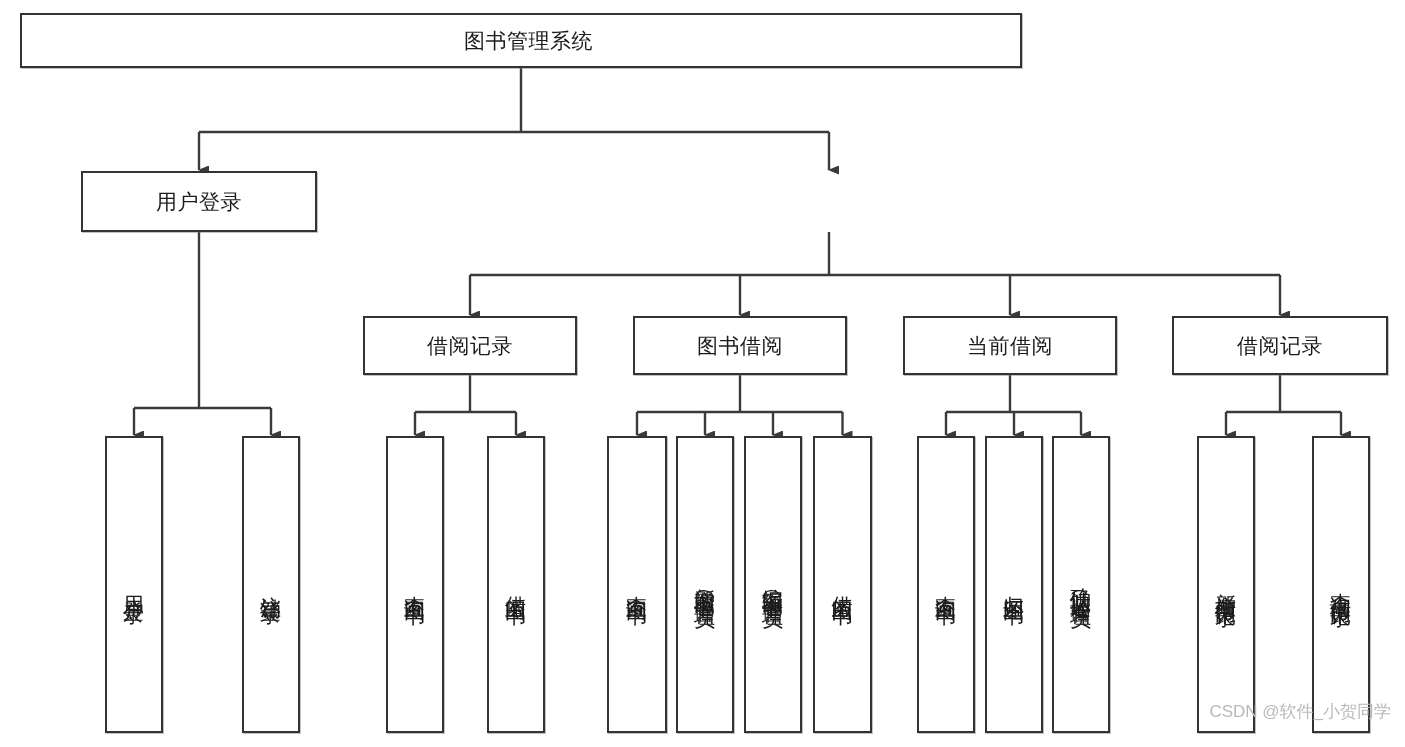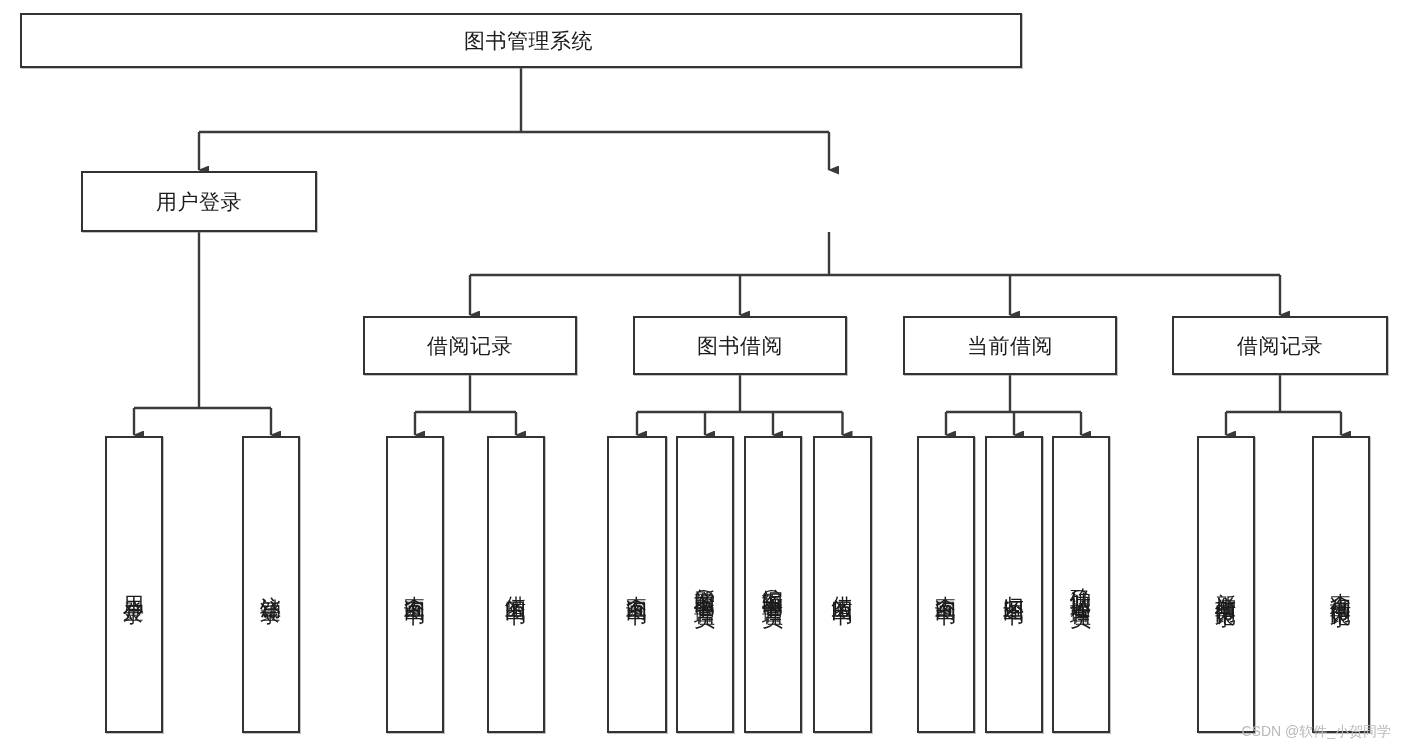--- a/index.html
+++ b/index.html
@@ -49,23 +49,23 @@
   }
   .node-box.vertical .node-label {
     writing-mode: vertical-rl;
     text-orientation: upright;
     letter-spacing: 3px;
     line-height: 1;
   }
   .watermark {
     position: absolute;
     right: 14px;
-    bottom: 6px;
+    bottom: 24px;
     color: #b9b9b9;
-    font-size: 14px;
+    font-size: 17px;
     font-family: "Liberation Sans", "DejaVu Sans", sans-serif;
     white-space: nowrap;
     pointer-events: none;
   }
 </style>
 </head>
 <body>
 
 <div id="diagram-root">
 

